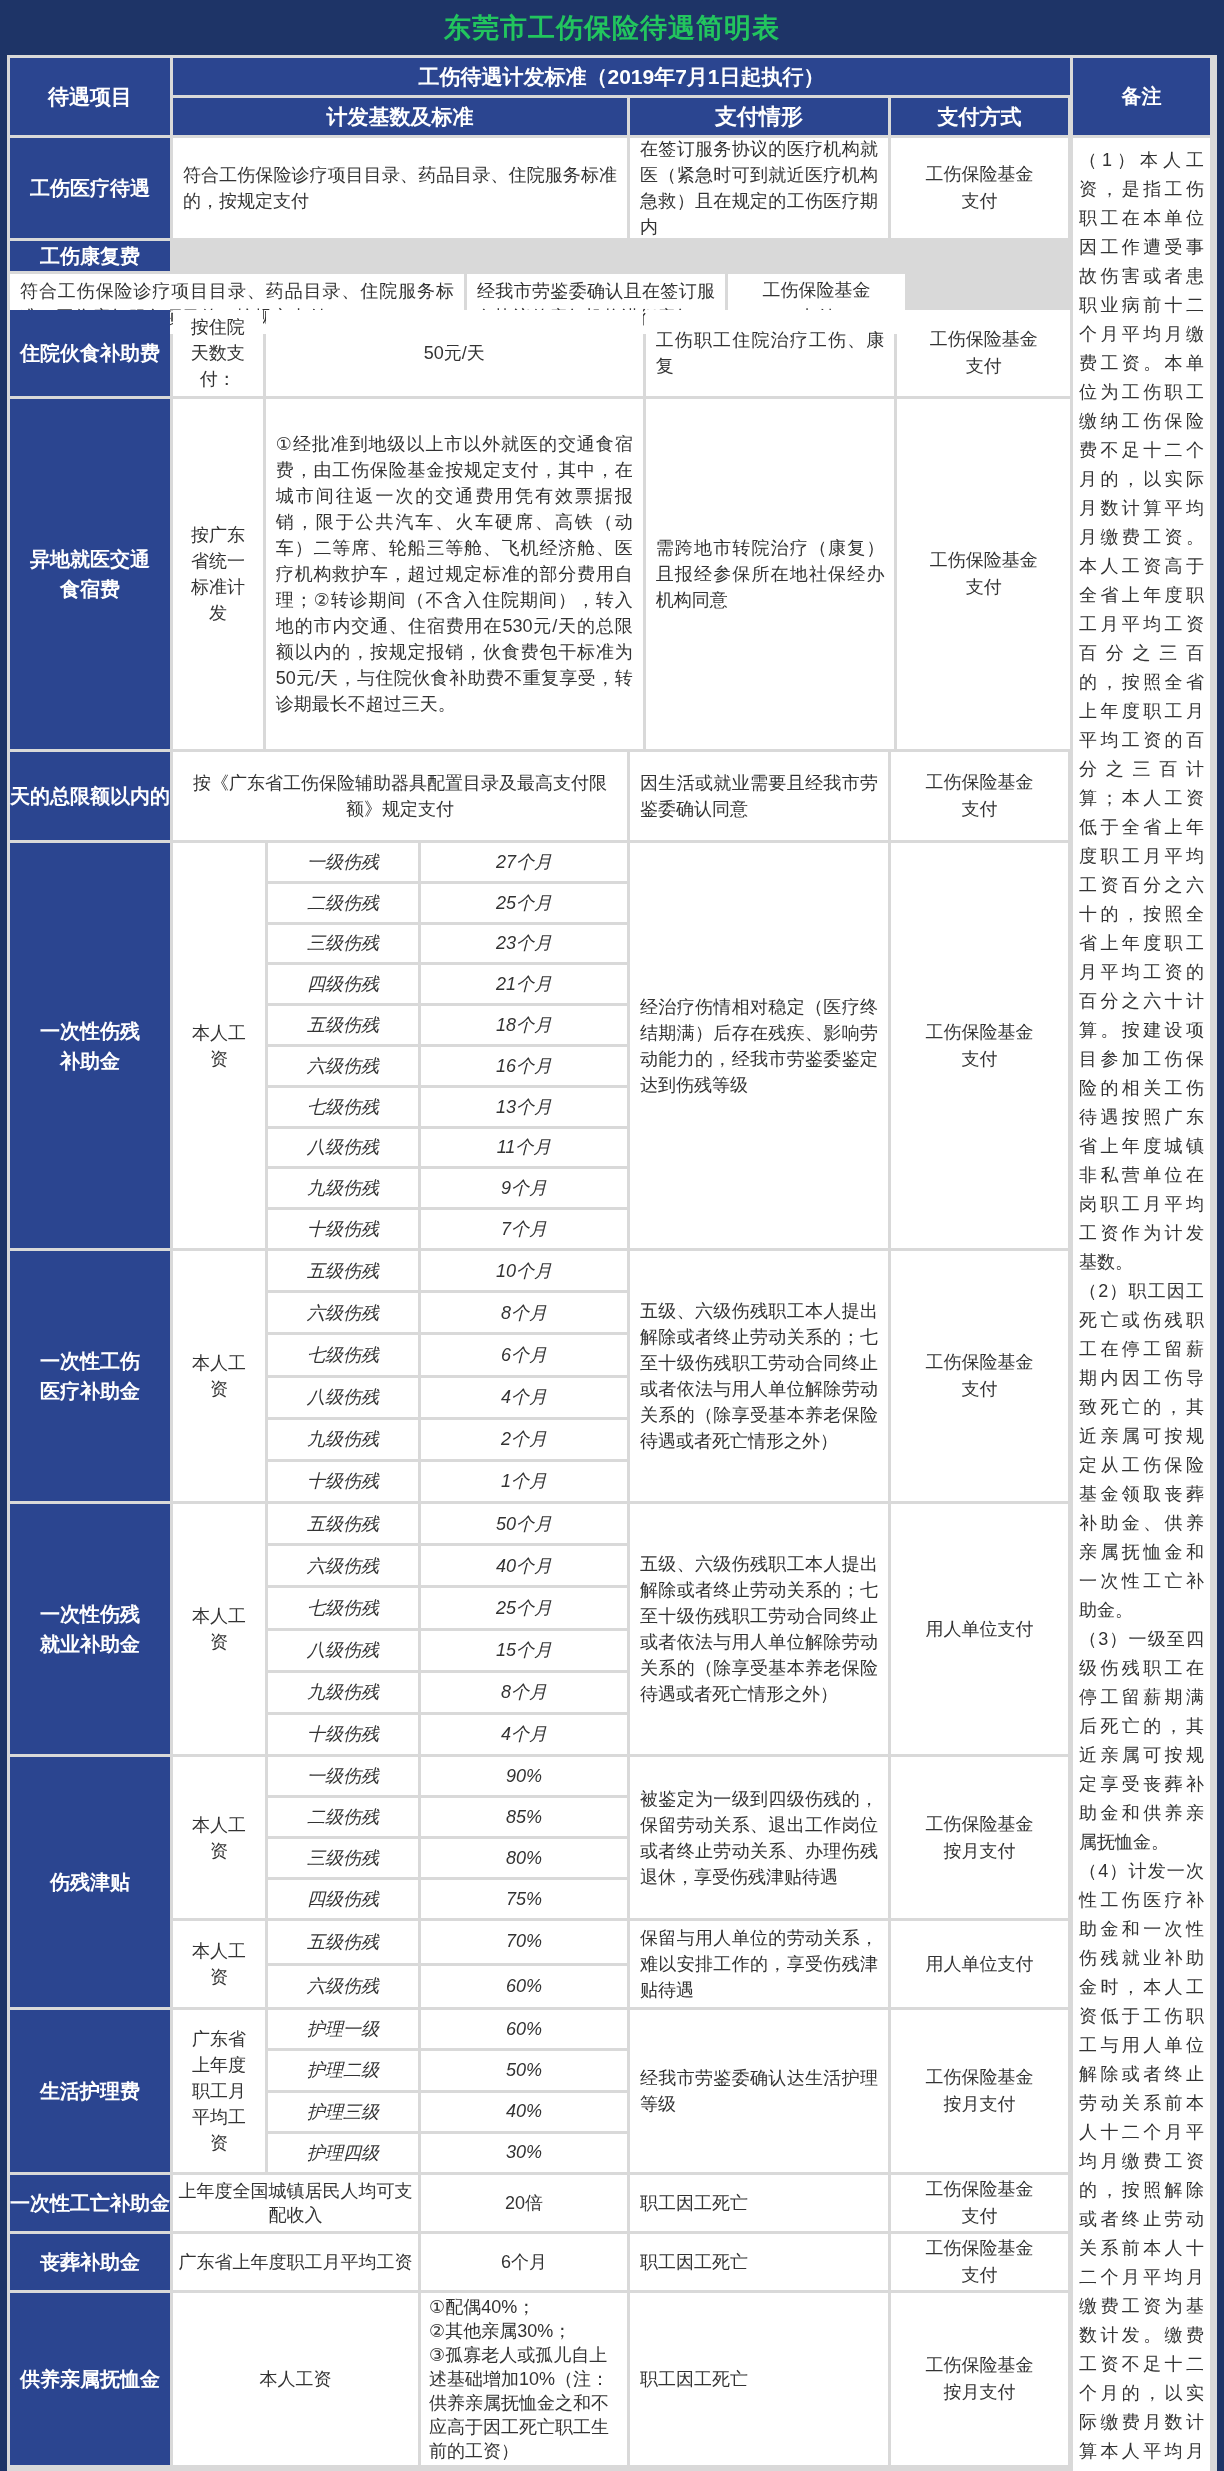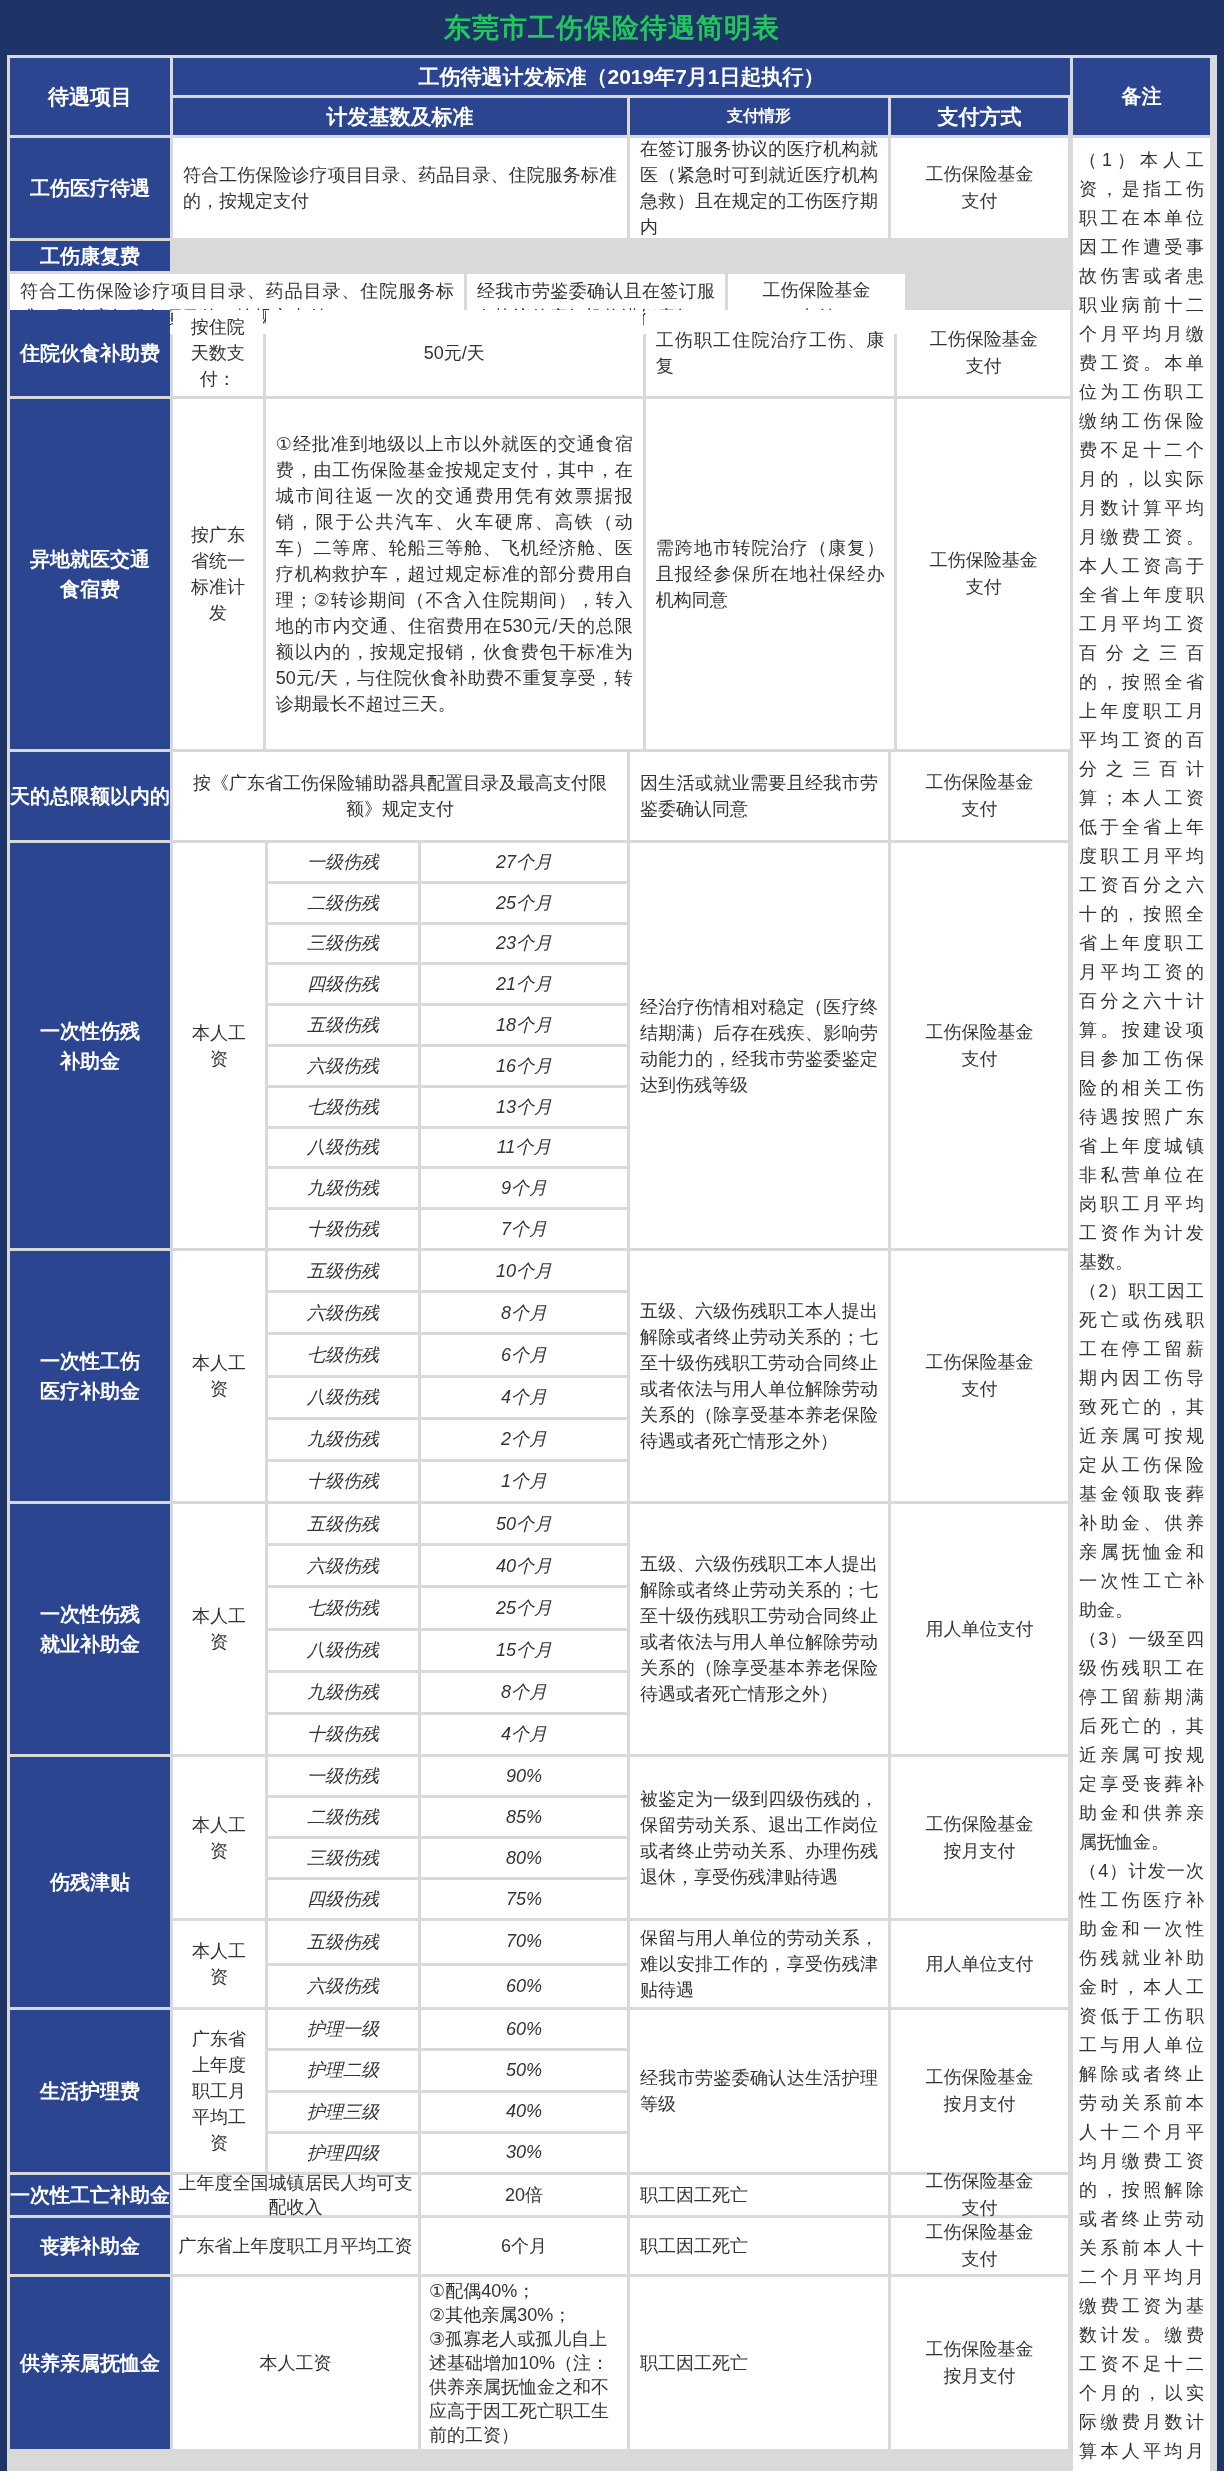--- a/index.html
+++ b/index.html
@@ -36,21 +36,21 @@
   .wcell .para { text-align: justify; line-height: 26px; padding: 4px 10px; width: 100%; }
   .wcell .cpara { text-align: center; line-height: 26px; padding: 4px 10px; width: 100%; }
 
   
   .header-band { display: flex; gap: 3px; height: 77px; }
   .h-item { width: 160px; font-size: 21px; }
   .h-right { display: flex; flex-direction: column; gap: 3px; width: 897px; }
   .h-std { height: 37px; font-size: 21px; }
   .h-sub { display: flex; gap: 3px; height: 37px; }
   .h-base { width: 454px; font-size: 21px; }
-  .h-sit  { width: 258px; font-size: 16px; }
+  .h-sit  { width: 258px; font-size: 22px; }
   .h-pay  { width: 177px; font-size: 21px; }
   .note-header { height: 77px; font-size: 20px; }
   .note-body { flex: 1; background: #fff; padding: 8px 6px; }
   .note-body p {
     font-size: 18px; line-height: 29px; color: #333;
     text-align: justify; text-justify: inter-character;
   }
 
   
   .b-row { display: flex; gap: 3px; }
@@ -76,21 +76,21 @@
   .r-yiliao { height: 100px; }
   .r-kangfu { height: 66px; flex-direction: column; }
   .r-huoshi { height: 86px; }
   .r-yidi   { height: 350px; }
   .r-fuzhu  { height: 88px; }
   .r-shangcan { height: 405px; }
   .r-yiliaobzj { height: 250px; }
   .r-jiuyebzj { height: 250px; }
   .r-jintie { height: 250px; }
   .r-huli { height: 162px; }
-  .r-gongwang { height: 40px; }
+  .r-gongwang { height: 56px; }
   .r-sangzang { height: 56px; }
   .r-fuyang { height: 172px; }
 
   .fuyang-list { text-align: left; line-height: 24px; padding: 4px 8px; width: 100%; font-size: 18px; }
 </style>
 </head>
 <body>
 
 <div class="page">
   <div class="title-bar">东莞市工伤保险待遇简明表</div>

